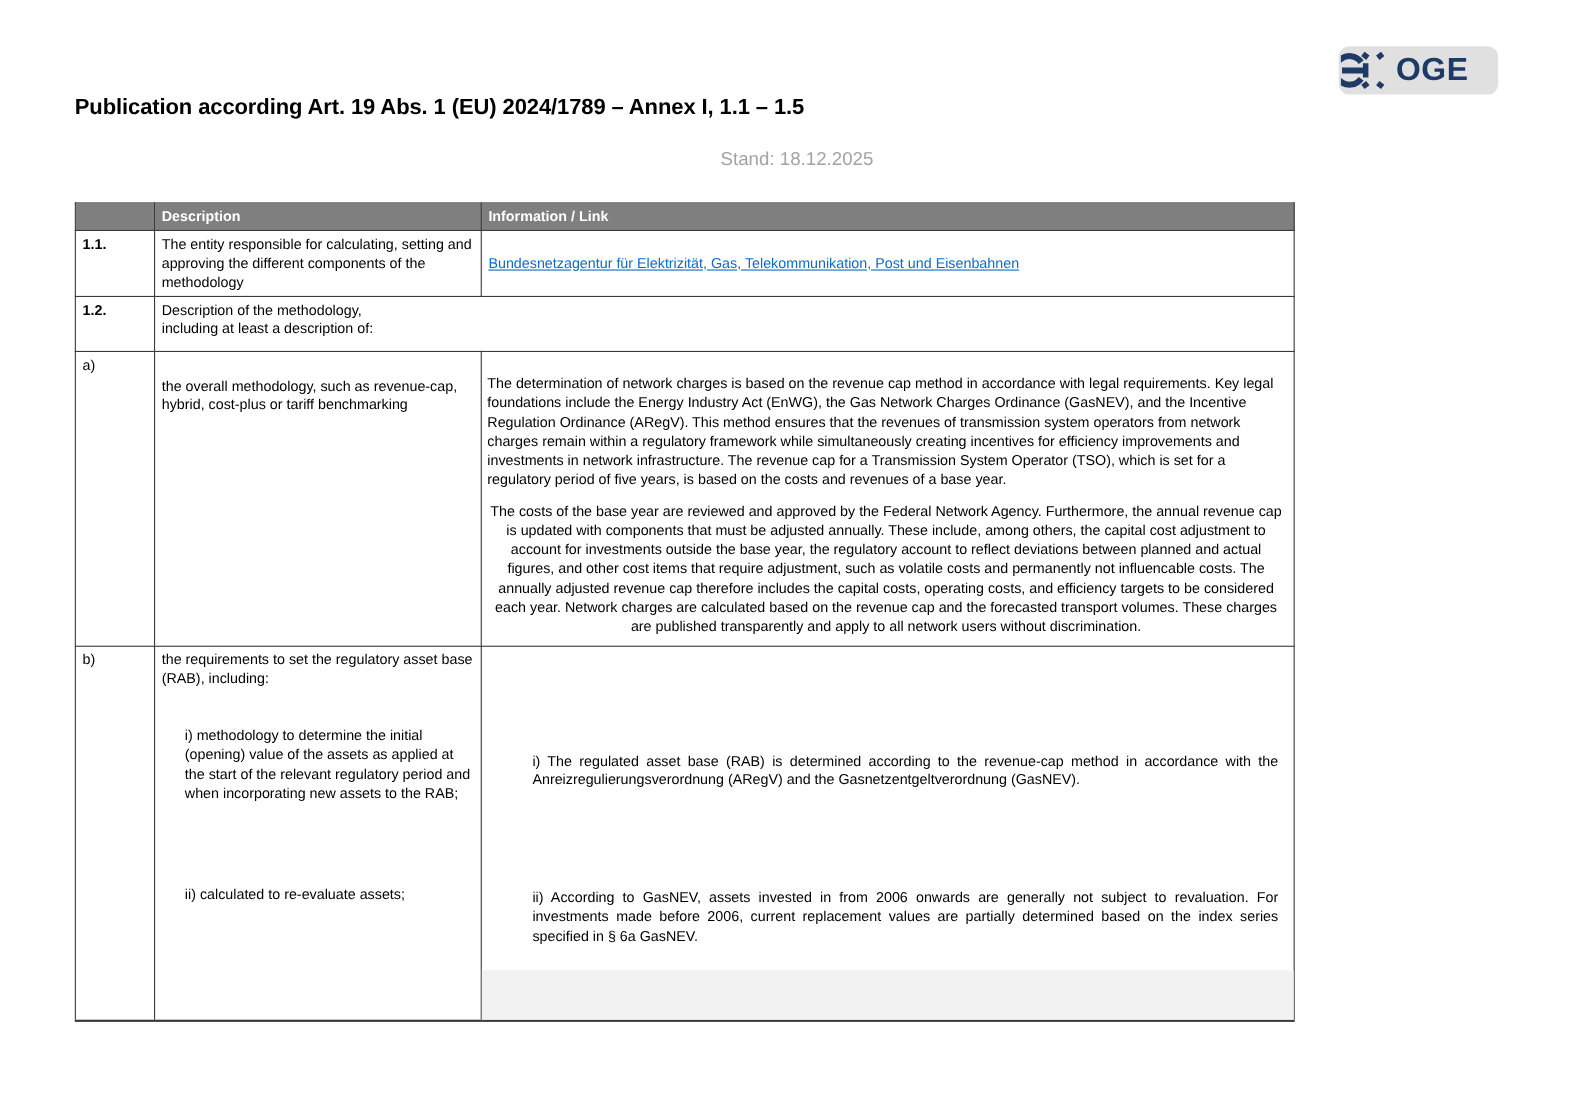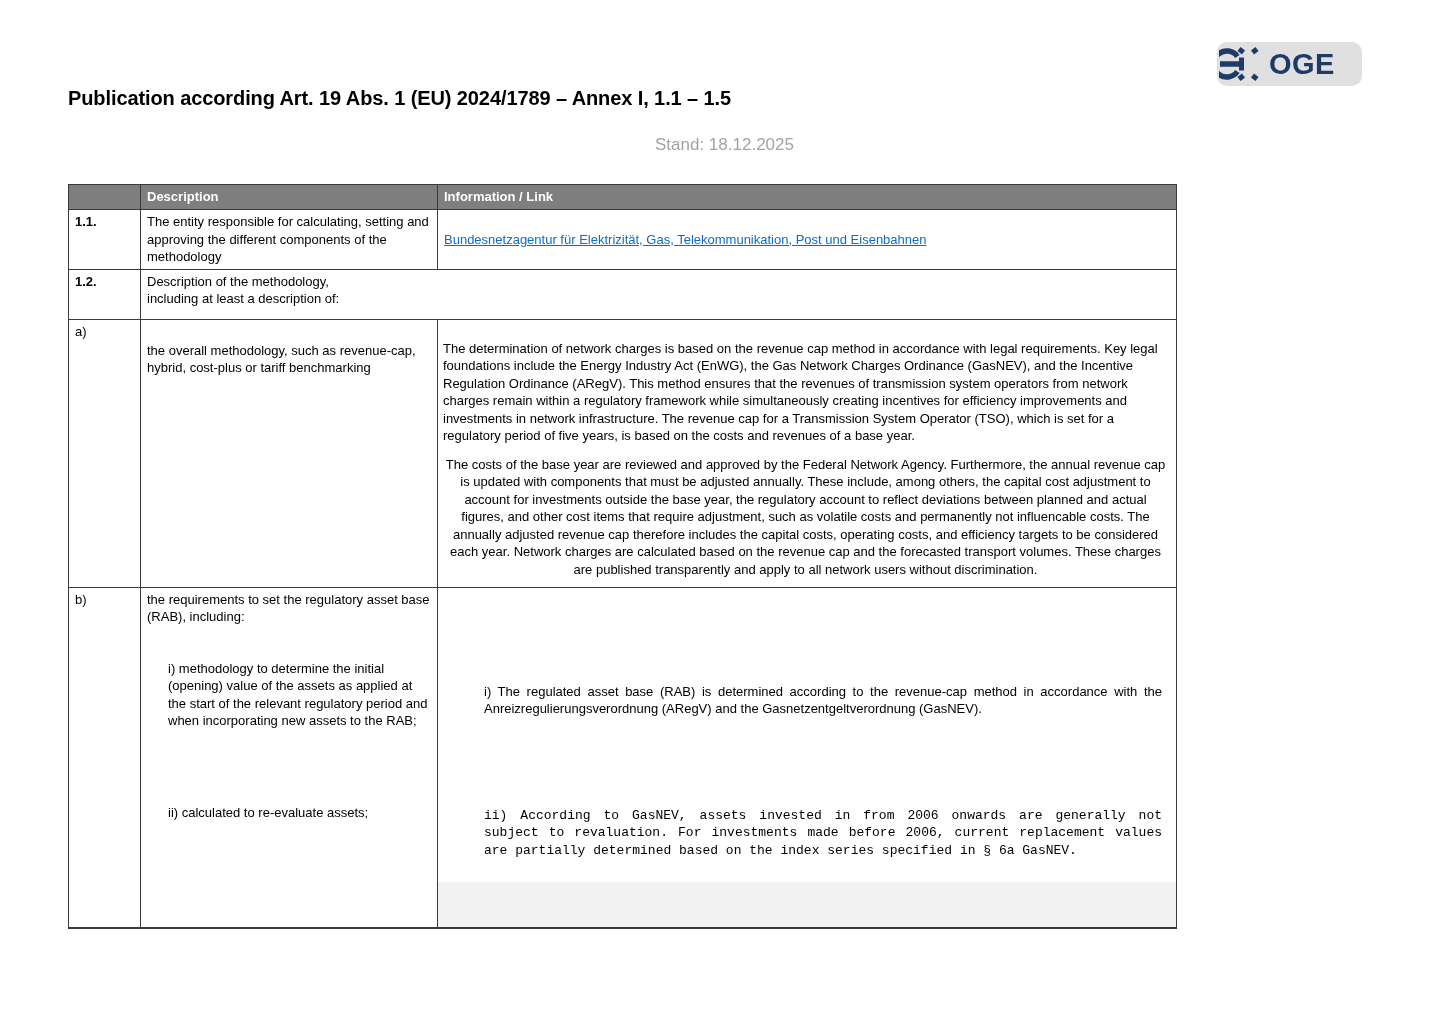--- a/index.html
+++ b/index.html
@@ -53,21 +53,21 @@
   tr.ra td.ra-info p + p{margin-top:11px;text-align:center;}
 
   tr.rb{height:341px;}
   tr.rb td{border-bottom-width:2px;}
   td.b-desc{padding-top:24px;}
   .b-sub-i{margin:34px 0 4px 21px;}
   .b-sub-ii{margin:74px 0 0 21px;}
   td.b-info{position:relative;padding:0;}
   .b-info-inner{padding:92px 8px 0 40px;}
   .b-info-inner .just{text-align:justify;}
-  .b-info-inner .ii-block{margin-top:89px;font-family:Liberation Mono, monospace;}
+  .b-info-inner .ii-block{margin-top:89px;}
   .b-gray-filler{position:absolute;left:0;right:0;bottom:0;height:45px;background:var(--light-gray);}
 </style>
 </head>
 <body>
 
 <div class="page">
 
   <div class="doc-title">Publication according Art. 19 Abs. 1 (EU) 2024/1789 – Annex I, 1.1 – 1.5</div>
   <div class="stand">Stand: 18.12.2025</div>
 

